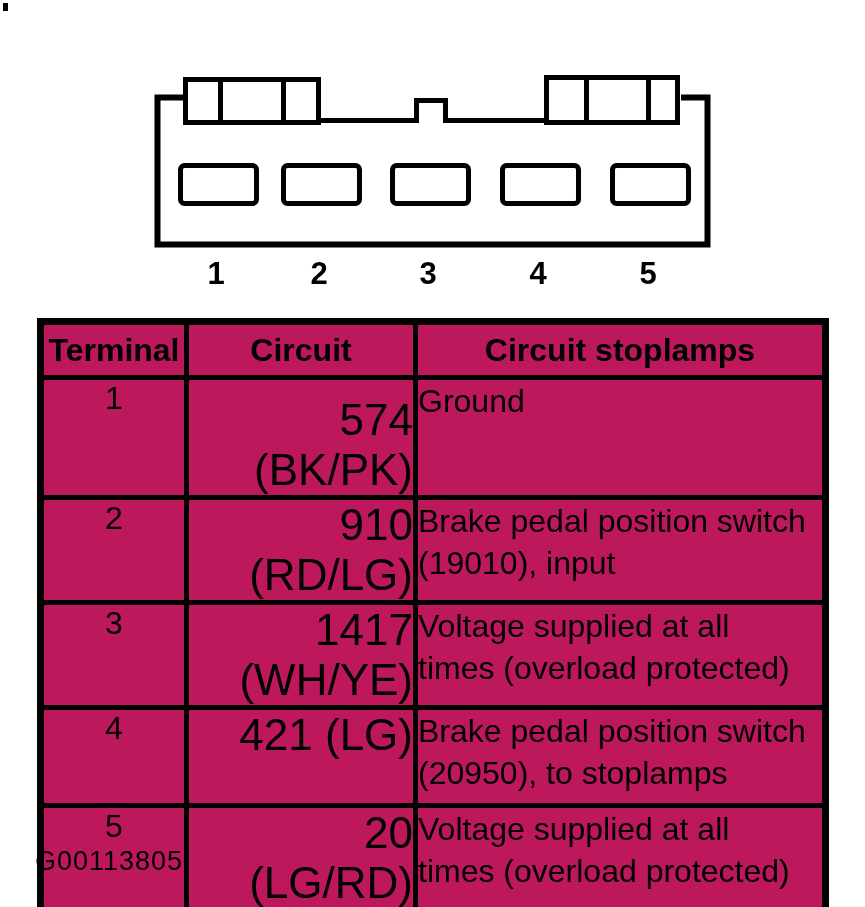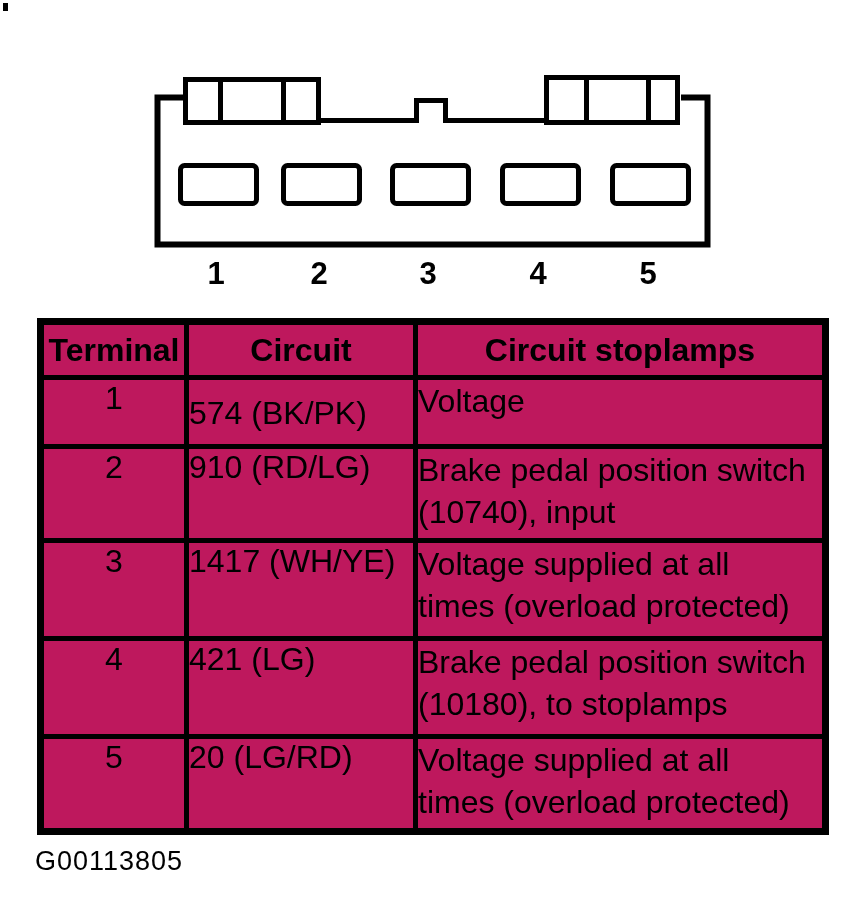--- a/index.html
+++ b/index.html
@@ -32,21 +32,21 @@
     border:5px solid #000; padding:0; overflow:hidden;
   }
   table.pinout th {
     font-size:32px; font-weight:700; text-align:center;
     height:50px; vertical-align:middle;
   }
   td.td-terminal {
     text-align:center; vertical-align:top; font-size:32px; padding-top:4px;
   }
   td.td-circuit {
-    text-align:left; vertical-align:top; font-size:32px; padding-top:5px;
+    text-align:right; vertical-align:top; font-size:44px; padding-top:5px;
   }
   td.td-circuit.low { padding-top:15px; }
   td.td-function {
     text-align:left; vertical-align:top; font-size:32px;
     padding:3px 2px 3px 8px; line-height:42px;
   }
   tr.r1 td { height:49px; }
   tr.r2 td { height:89px; }
   tr.r3 td { height:93px; }
   tr.r4 td { height:93px; }
@@ -98,46 +98,46 @@
   <tbody>
       <tr>
     <th>Terminal</th>
     <th>Circuit</th>
     <th>Circuit stoplamps</th>
   </tr>
   <tr class="r1">
     <td class="td-terminal">1</td>
     <td class="td-circuit low">574 (BK/PK)</td>
     <td class="td-function">
-      <div>Voltage</div>
+      <div>Ground</div>
       <div></div>
     </td>
   </tr>
   <tr class="r2">
     <td class="td-terminal">2</td>
     <td class="td-circuit">910 (RD/LG)</td>
     <td class="td-function">
       <div>Brake pedal position switch</div>
-      <div>(10740), input</div>
+      <div>(19010), input</div>
     </td>
   </tr>
   <tr class="r3">
     <td class="td-terminal">3</td>
     <td class="td-circuit">1417 (WH/YE)</td>
     <td class="td-function">
       <div>Voltage supplied at all</div>
       <div>times (overload protected)</div>
     </td>
   </tr>
   <tr class="r4">
     <td class="td-terminal">4</td>
     <td class="td-circuit">421 (LG)</td>
     <td class="td-function">
       <div>Brake pedal position switch</div>
-      <div>(10180), to stoplamps</div>
+      <div>(20950), to stoplamps</div>
     </td>
   </tr>
   <tr class="r5">
     <td class="td-terminal">5</td>
     <td class="td-circuit">20 (LG/RD)</td>
     <td class="td-function">
       <div>Voltage supplied at all</div>
       <div>times (overload protected)</div>
     </td>
   </tr>

